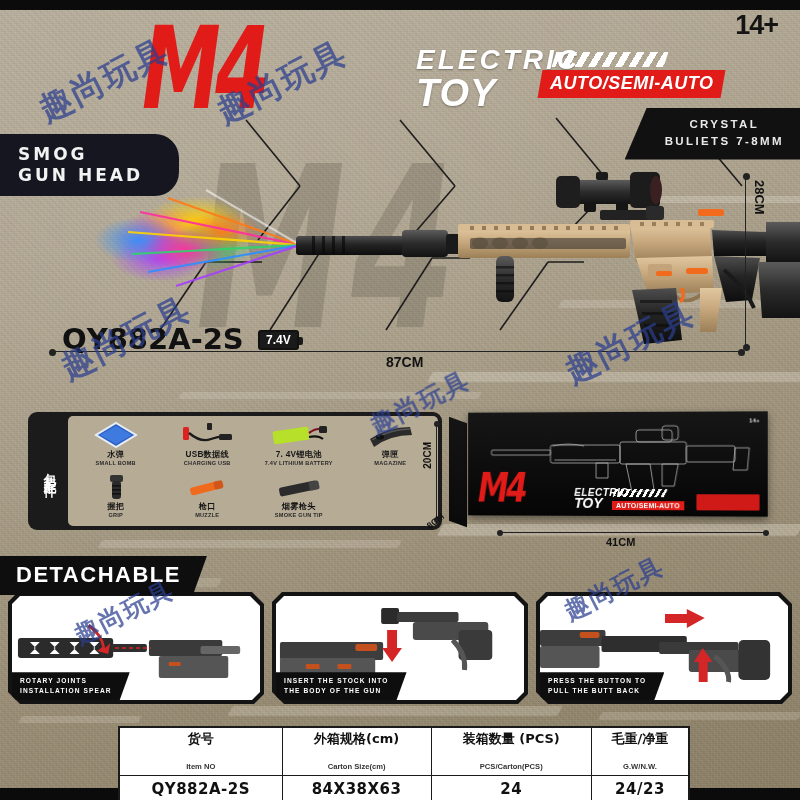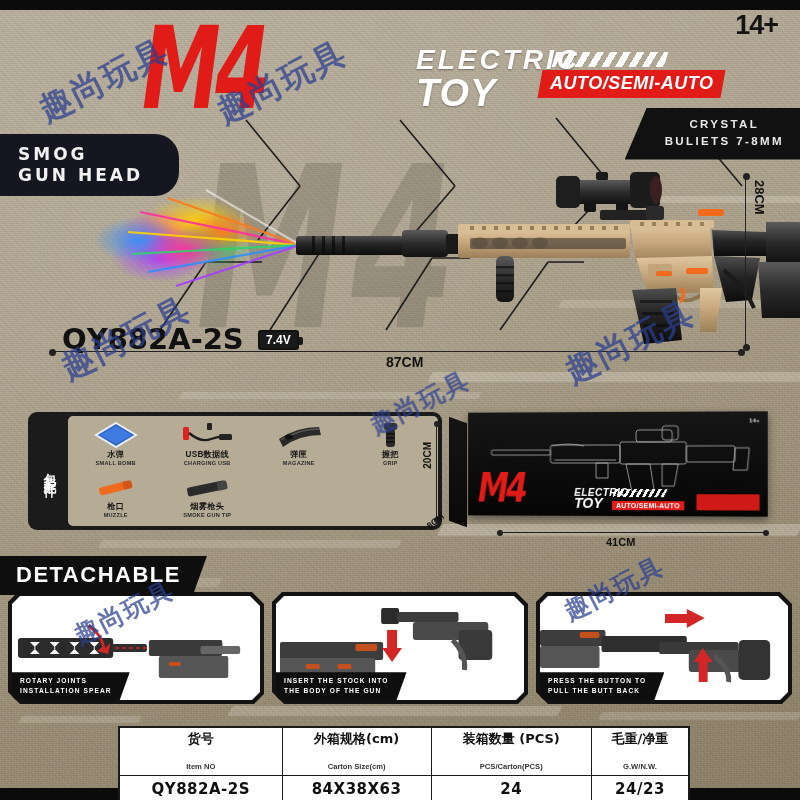--- a/index.html
+++ b/index.html
@@ -547,20 +547,32 @@
               <rect x="4" y="6" width="6" height="13" rx="1.5" fill="#d22"></rect>
               <path d="M10 12 q12 10 22 6 t20 -2" stroke="#1b1b1b" stroke-width="2.4" fill="none"></path>
               <rect x="40" y="13" width="13" height="6" rx="1.5" fill="#222"></rect>
               <rect x="28" y="2" width="5" height="7" rx="1" fill="#222"></rect>
             </svg>
         </div>
         <div class="acc-cn">USB数据线</div>
         <div class="acc-en">CHARGING USB</div>
       </div>
 
+      <div class="acc-cell">
+        <div class="acc-art">
+          <svg width="60" height="28" viewBox="0 0 60 28">
+              <rect x="4" y="8" width="36" height="13" rx="2" fill="#b6e02a" transform="rotate(-8 22 14)"></rect>
+              <path d="M40 12 q8 -6 14 -3" stroke="#7a1020" stroke-width="2.2" fill="none"></path>
+              <path d="M40 16 q9 -2 14 2" stroke="#111" stroke-width="2.2" fill="none"></path>
+              <rect x="50" y="5" width="8" height="7" rx="1.5" fill="#222"></rect>
+            </svg>
+        </div>
+        <div class="acc-cn">7. 4V锂电池</div>
+        <div class="acc-en">7.4V LITHIUM BATTERY</div>
+      </div>
 
       <div class="acc-cell">
         <div class="acc-art">
           <svg width="52" height="28" viewBox="0 0 52 28">
               <path d="M6 18 q18 -12 40 -12 l2 8 q-22 0 -38 12 z" fill="#2a2a2a"></path>
               <path d="M8 19 q18 -11 38 -11" stroke="#555" stroke-width="1.4" fill="none"></path>
               <ellipse cx="16" cy="16" rx="4" ry="2.6" fill="#111"></ellipse>
             </svg>
         </div>
         <div class="acc-cn">弹匣</div>

